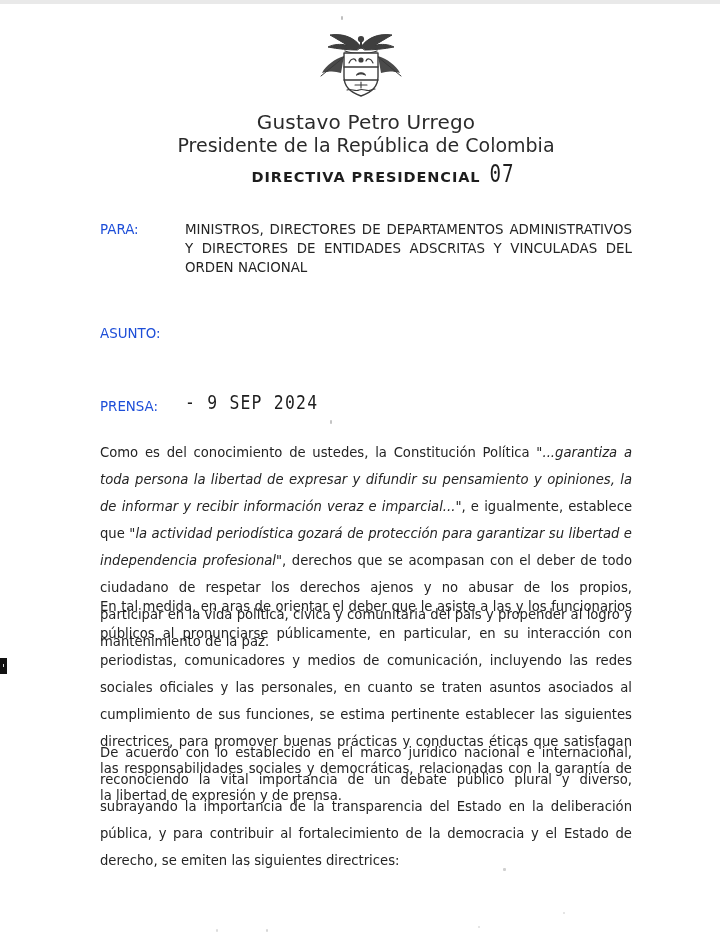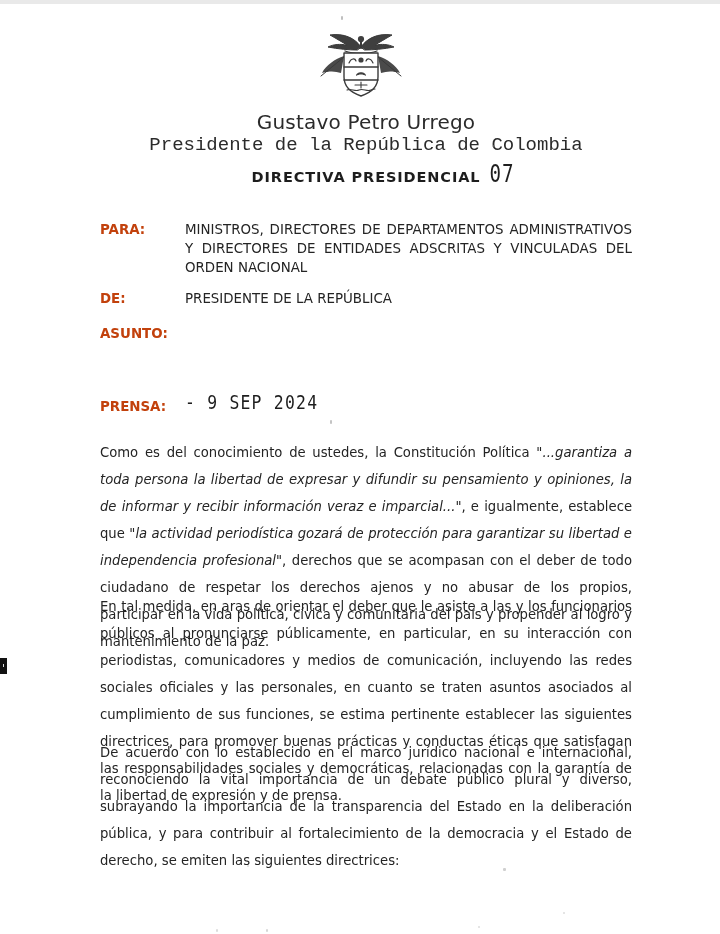--- a/index.html
+++ b/index.html
@@ -12,38 +12,38 @@
     color:#222;
     overflow:hidden;
   }
   .crest{position:absolute;left:310px;top:26px;width:102px;height:78px;}
   .h-name{
     position:absolute;top:106px;left:366px;transform:translateX(-50%);
     font-size:20px;letter-spacing:.2px;color:#2b2b2b;white-space:nowrap;
   }
   .h-title{
     position:absolute;top:130px;left:366px;transform:translateX(-50%);
-    font-size:19px;color:#2b2b2b;white-space:nowrap;font-family:Liberation Mono, monospace;
+    font-size:19px;color:#2b2b2b;white-space:nowrap;
   }
   .h-doc{
     position:absolute;top:156px;left:386px;transform:translateX(-50%);
     display:flex;align-items:flex-end;gap:9px;white-space:nowrap;text-align:center;
   }
   .doc-type{font-size:14.5px;font-weight:bold;letter-spacing:.9px;color:#1d1d1d;padding-bottom:3px;}
   .doc-num{
     font-family:"DejaVu Sans Mono","Liberation Mono",monospace;
     font-size:24px;color:#1f1f1f;display:inline-block;
     transform:scaleX(.8);transform-origin:left bottom;letter-spacing:1px;
   }
   .row{
     position:absolute;left:100px;right:88px;
     display:grid;grid-template-columns:85px 1fr;
     font-size:13.4px;line-height:19px;
   }
-  .lbl{font-weight:bold;color:#c2410c;}
+  .lbl{font-weight:normal;color:#1d4ed8;}
   .val{text-align:justify;color:#242424;}
   .stamp{
     font-family:"DejaVu Sans Mono","Liberation Mono",monospace;
     font-size:20px;letter-spacing:1.5px;color:#1e1e1e;
     transform:scaleX(.82);transform-origin:left top;
     white-space:nowrap;margin-top:-4px;text-align:left;
   }
   .para{
     position:absolute;left:100px;width:532px;
     font-size:13.2px;line-height:27px;text-align:justify;color:#242424;
@@ -85,24 +85,20 @@
   <div class="h-doc">
     <span class="doc-type">DIRECTIVA PRESIDENCIAL</span>
     <span class="doc-num">07</span>
   </div>
 
   <div class="row" style="top:216px">
     <div class="lbl">PARA:</div>
     <div class="val">MINISTROS, DIRECTORES DE DEPARTAMENTOS ADMINISTRATIVOS Y DIRECTORES DE ENTIDADES ADSCRITAS Y VINCULADAS DEL ORDEN NACIONAL</div>
   </div>
 
-  <div class="row" style="top:285px">
-    <div class="lbl">DE:</div>
-    <div class="val">PRESIDENTE DE LA REPÚBLICA</div>
-  </div>
 
   <div class="row" style="top:320px">
     <div class="lbl">ASUNTO:</div>
   </div>
 
   <div class="row" style="top:393px">
     <div class="lbl">PRENSA:</div>
     <div class="val stamp">- 9 SEP 2024</div>
   </div>
 

